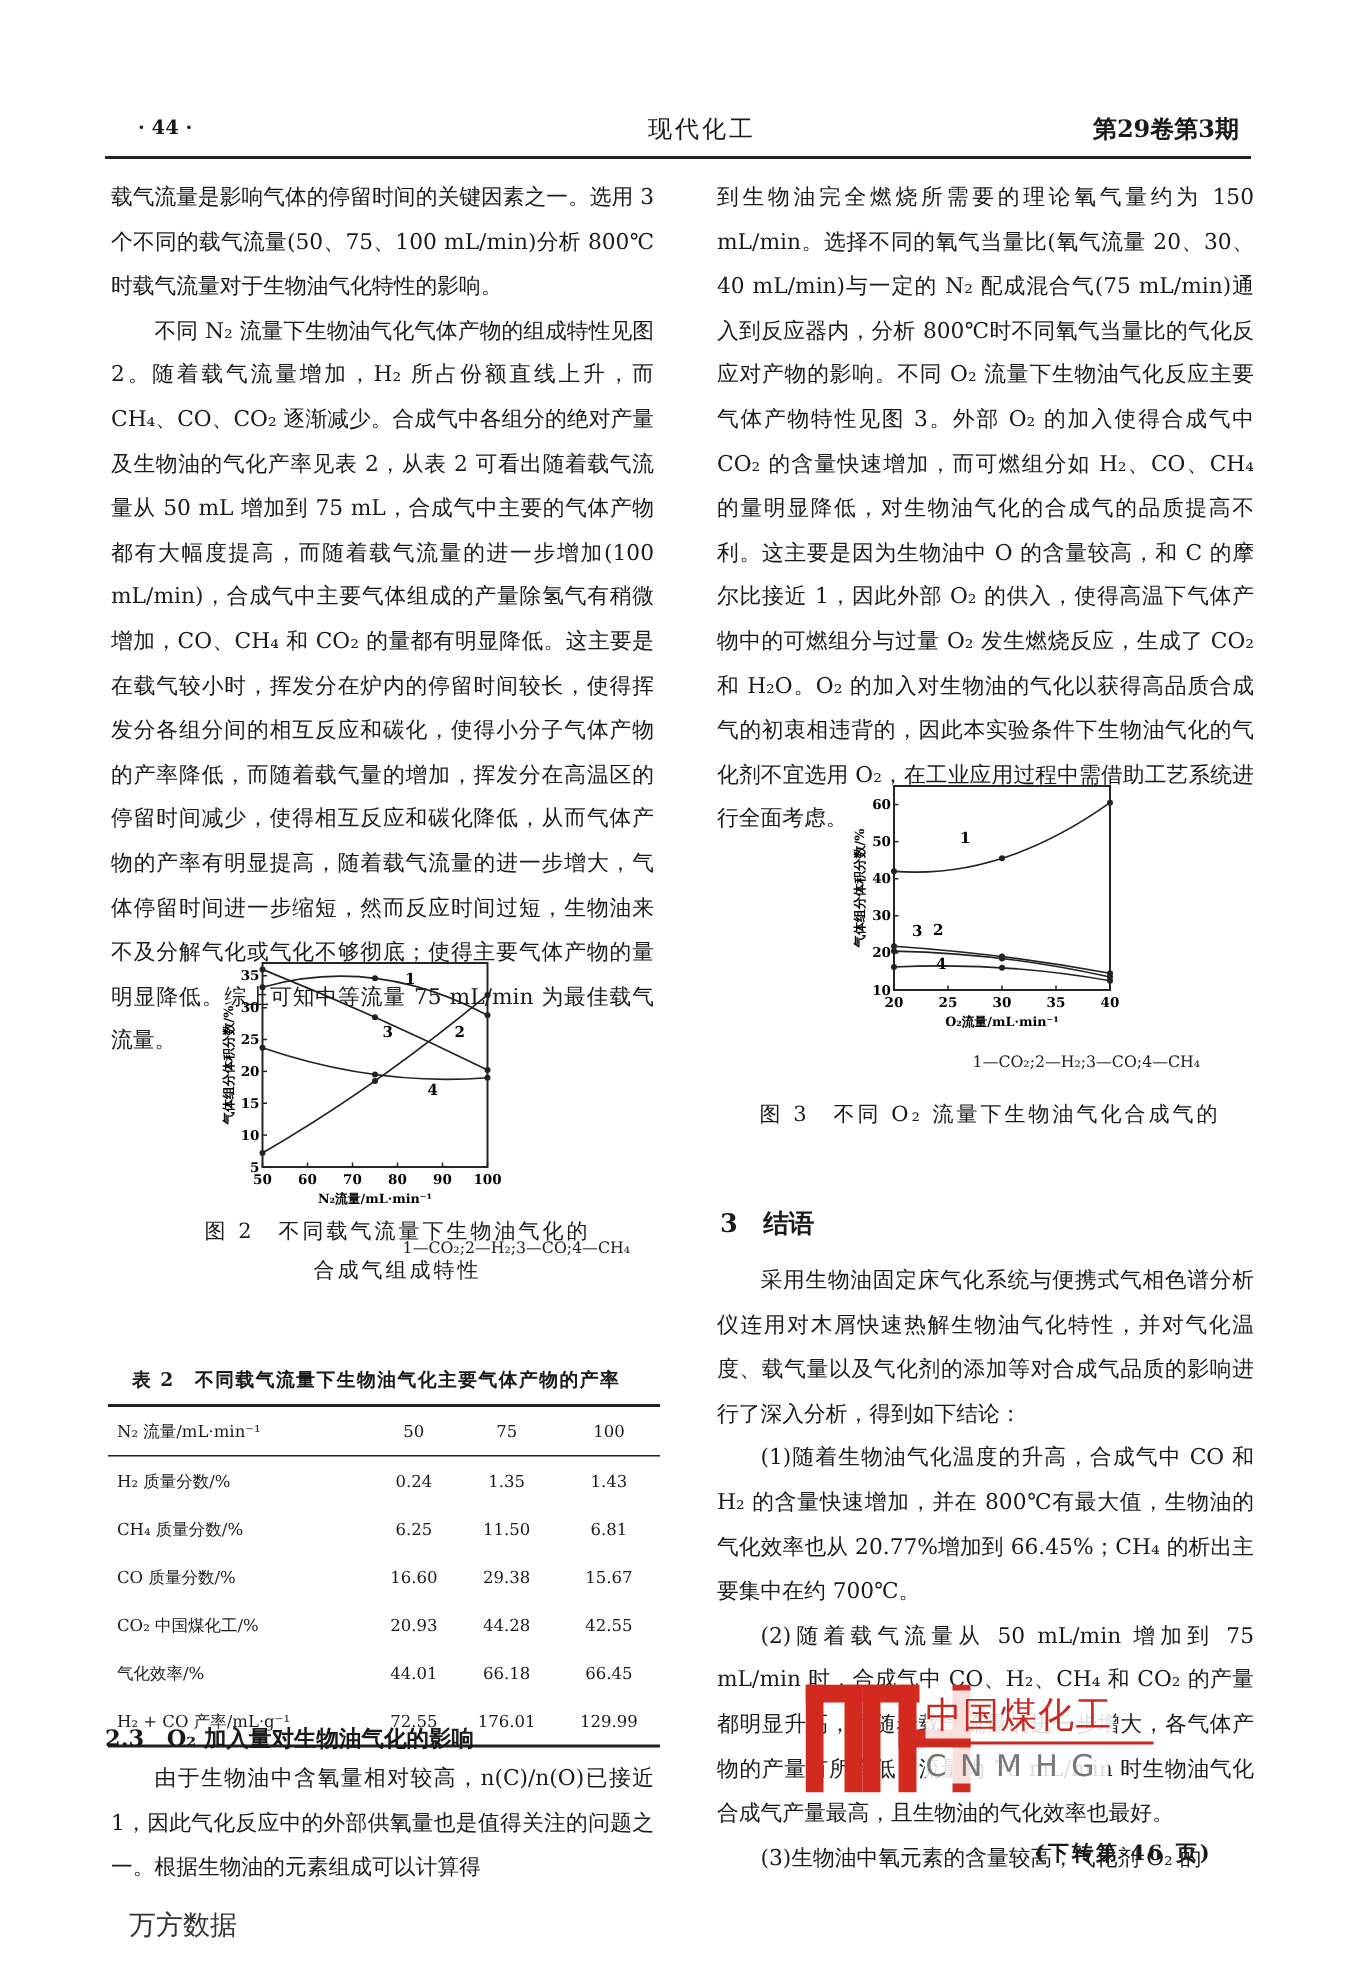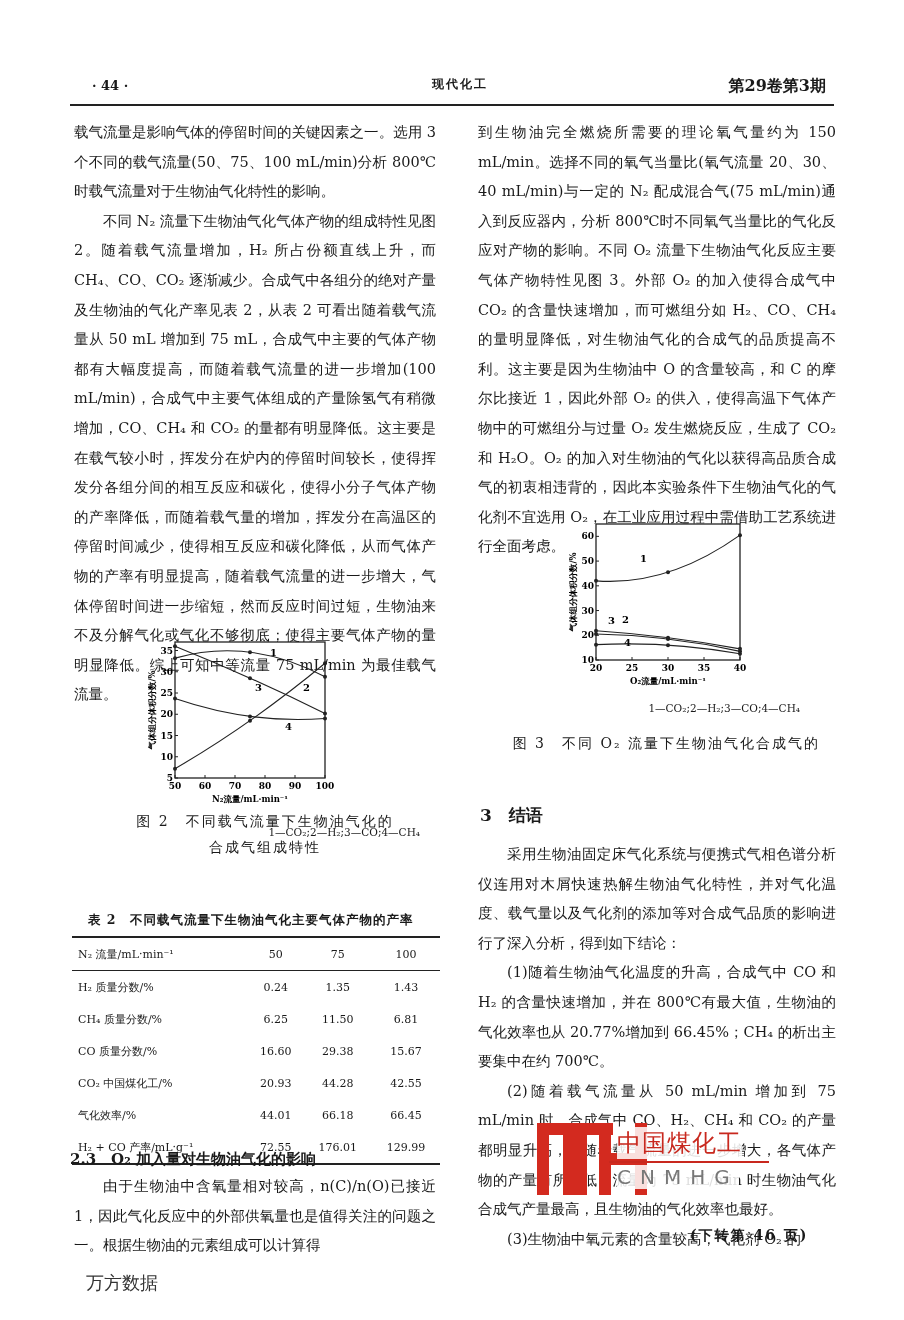--- a/index.html
+++ b/index.html
@@ -1,21 +1,21 @@
 <!DOCTYPE html>
 <html><head>
 <meta charset="utf-8">
 <style>
   html, body { margin: 0; padding: 0; background: #ffffff; }
   body { width: 904px; height: 1320px; position: relative; overflow: hidden;
          font-family: "DejaVu Serif", "Liberation Serif", serif; color: #1a1a1a; }
   .abs { position: absolute; }
   .header { left: 72px; top: 76px; width: 760px; height: 26px; }
   .header .pg { position: absolute; left: 20px; top: 2px; font-size: 13px; font-weight: bold; }
-  .header .jt { position: absolute; left: 360px; top: 0; font-size: 12px; font-weight: bold; letter-spacing: 2px; text-align: center; }
+  .header .jt { position: absolute; left: 360px; top: 0; font-size: 16px; font-weight: normal; letter-spacing: 2px; text-align: center; }
   .header .vol { position: absolute; right: 6px; top: 0; font-size: 16px; font-weight: bold; }
   .rule { left: 70px; top: 104px; width: 764px; height: 0; border-top: 2px solid #222; }
   .col { font-size: 14.5px; line-height: 29.6px; text-align: justify; }
   .col p { margin: 0; }
   .indent { text-indent: 2em; }
   .left-col { left: 74px; top: 118px; width: 362px; }
   .right-col { left: 478px; top: 118px; width: 358px; }
   .fig { }
   .caption { font-size: 14px; text-align: center; letter-spacing: 2px; line-height: 26px; }
   .legend { font-size: 10.5px; text-align: right; }
@@ -213,21 +213,21 @@
       <circle cx="180" cy="130.87272727272727" r="2" fill="#222"></circle>
       <text x="48" y="106" font-size="10" font-weight="bold">3</text>
       <path d="M36,126.66909090909091 Q108,123.08363636363634 180,135.8181818181818" fill="none" stroke="#222" stroke-width="1.1"></path>
       <circle cx="36" cy="126.66909090909091" r="2" fill="#222"></circle>
       <circle cx="108" cy="127.16363636363636" r="2" fill="#222"></circle>
       <circle cx="180" cy="135.8181818181818" r="2" fill="#222"></circle>
       <text x="64" y="128" font-size="10" font-weight="bold">4</text>
     </svg>
 </div>
 <div class="abs legend" style="left:520px; top:702px; width:280px;">1—CO₂;2—H₂;3—CO;4—CH₄</div>
-<div class="abs caption" style="left:500px; top:730px; width:320px;text-align:right;">
+<div class="abs caption" style="left:500px; top:730px; width:320px;">
   <div>图 3　不同 O₂ 流量下生物油气化合成气的</div>
 </div>
 
 <div class="abs sec" style="left:480px; top:804px; font-size:17px;">3　结语</div>
 <div class="abs col right-col" style="top:840px;">
   <p class="indent">采用生物油固定床气化系统与便携式气相色谱分析仪连用对木屑快速热解生物油气化特性，并对气化温度、载气量以及气化剂的添加等对合成气品质的影响进行了深入分析，得到如下结论：</p>
   <p class="indent">(1)随着生物油气化温度的升高，合成气中 CO 和 H₂ 的含量快速增加，并在 800℃有最大值，生物油的气化效率也从 20.77%增加到 66.45%；CH₄ 的析出主要集中在约 700℃。</p>
   <p class="indent">(2)随着载气流量从 50 mL/min 增加到 75 mL/min 时，合成气中 CO、H₂、CH₄ 和 CO₂ 的产量都明显升高，而随着载气流量的进一步增大，各气体产物的产量有所降低，流量为 75 mL/min 时生物油气化合成气产量最高，且生物油的气化效率也最好。</p>
   <p class="indent">(3)生物油中氧元素的含量较高，气化剂 O₂ 的</p>
 </div>

